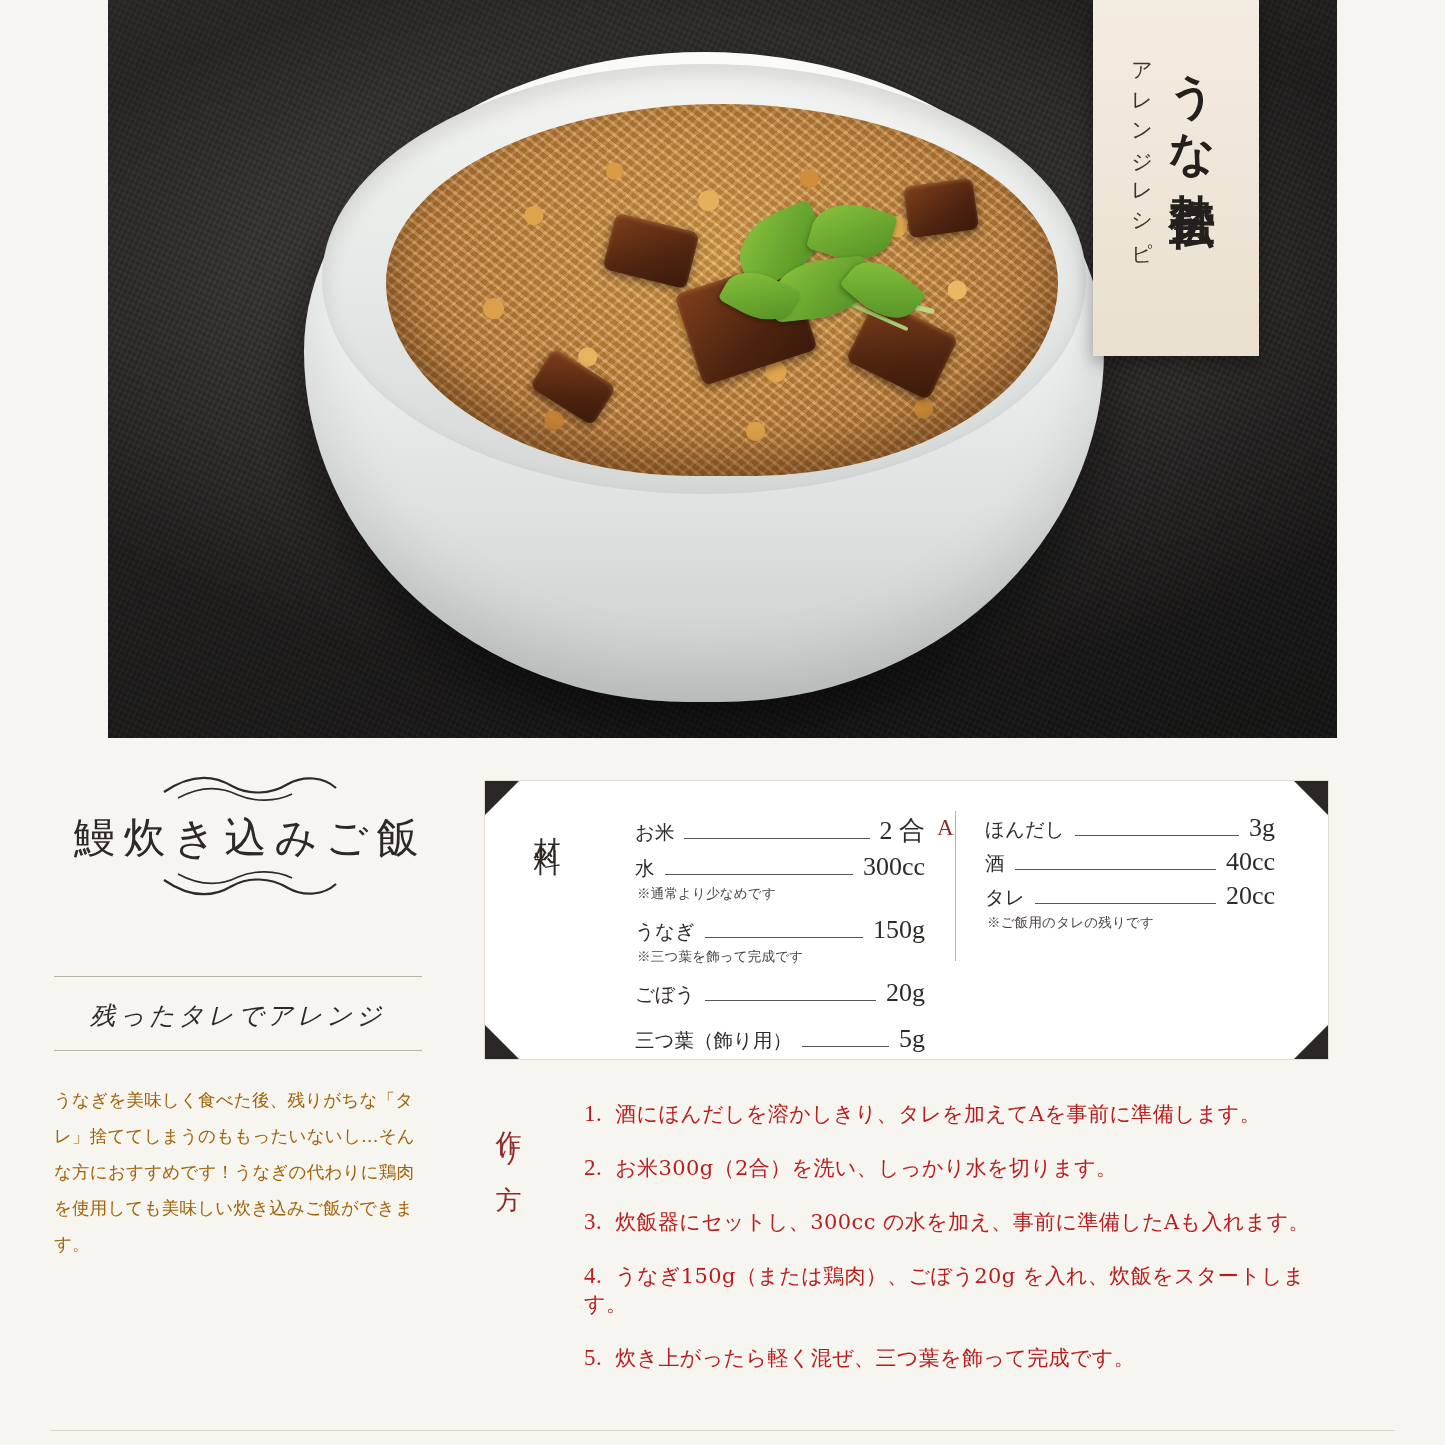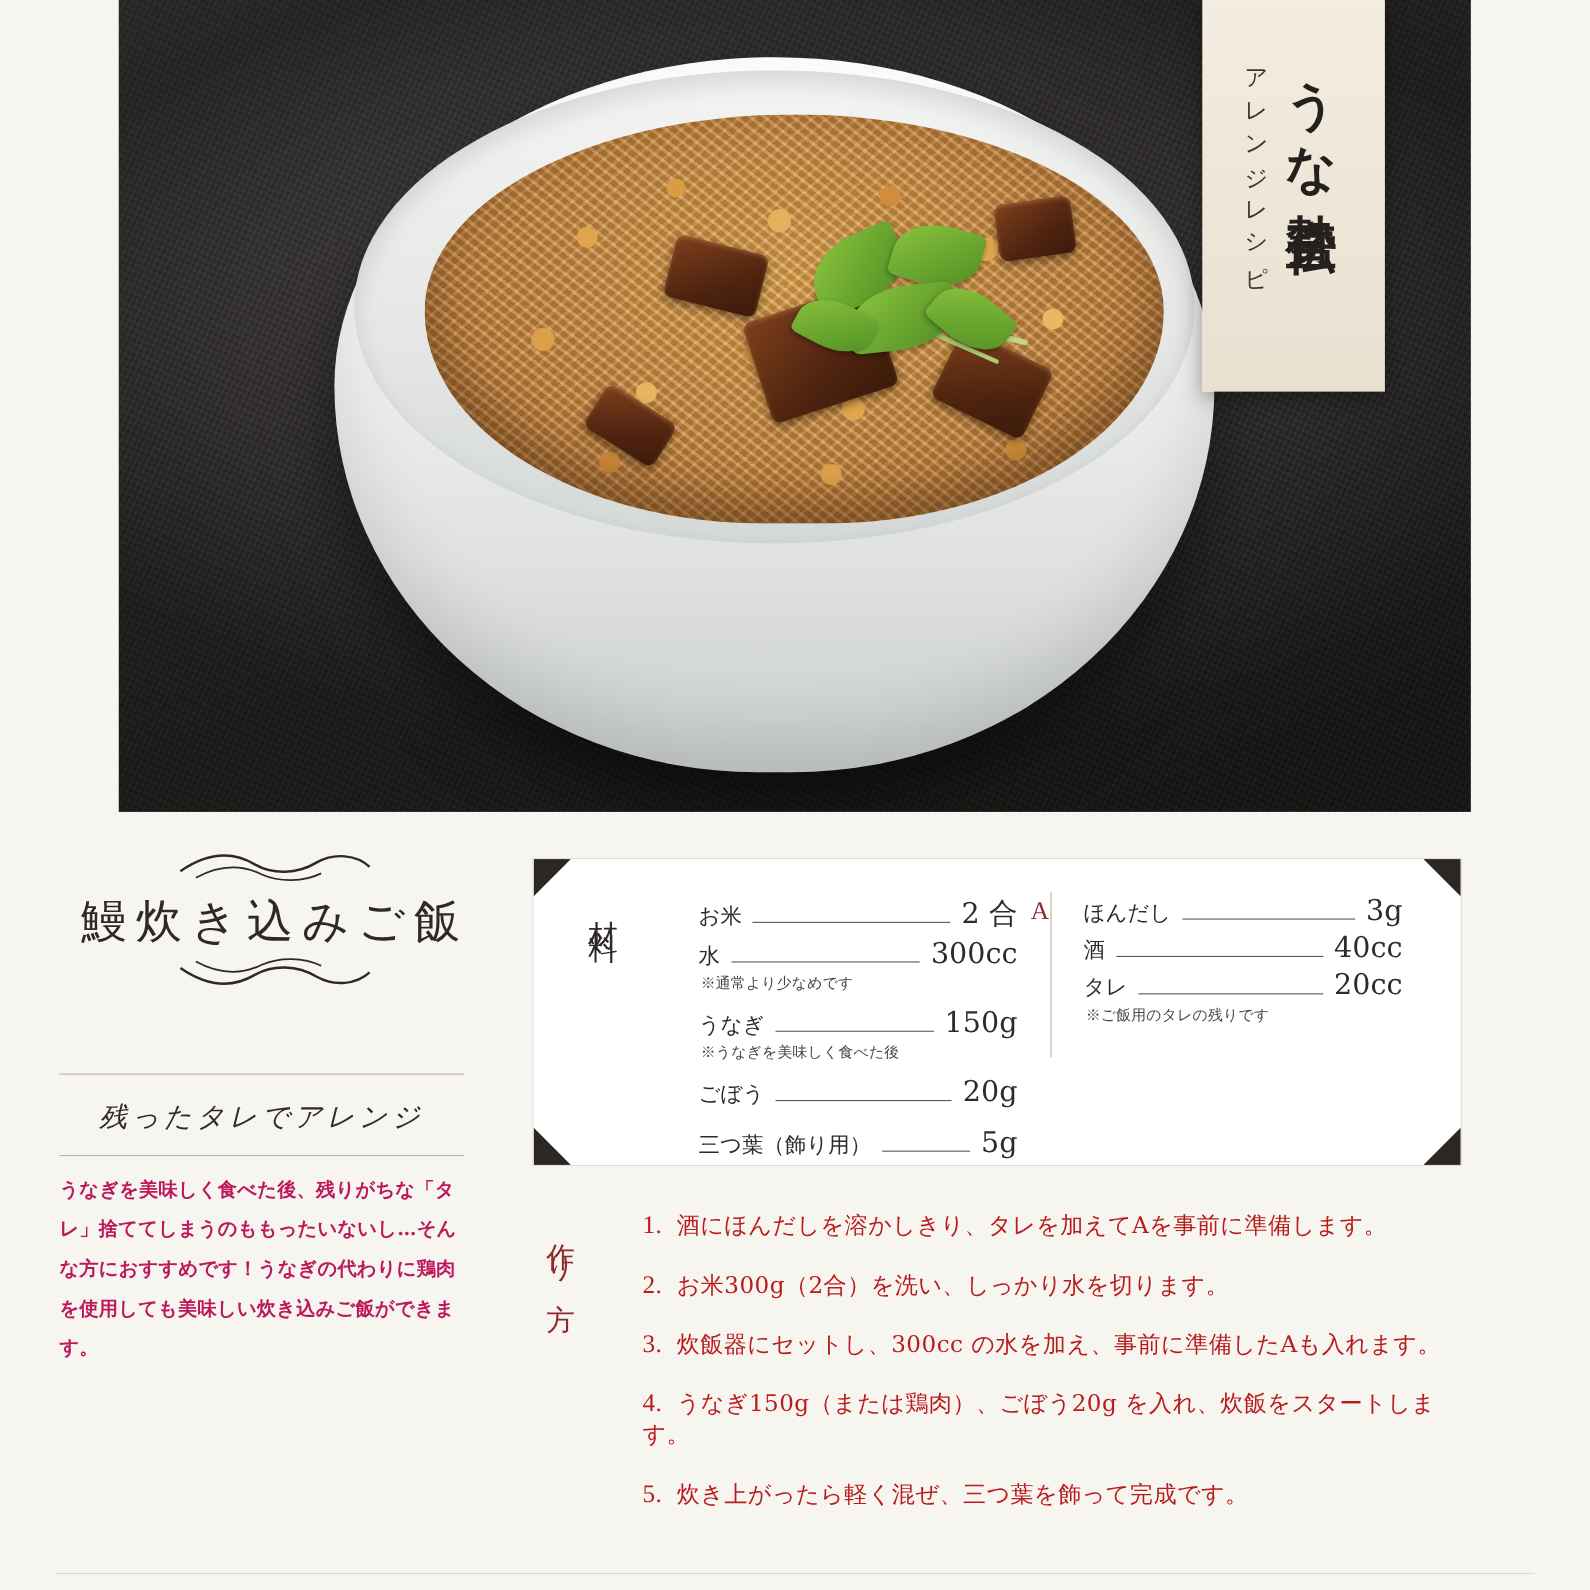--- a/index.html
+++ b/index.html
@@ -107,42 +107,42 @@
     margin:6px 0 2px 0;font-family:"DejaVu Serif",serif;
   }
   .orn2{display:block;margin:2px auto 0 auto;width:180px;height:34px;transform:scaleY(-1);}
   .rule{width:368px;height:1px;background:#b9b2a7;margin:74px 0 0 4px;}
   .sub-head{
     margin:22px 0 6px 4px;font-size:25px;letter-spacing:4px;color:#2f2a27;
     text-align:center;width:368px;font-family:"DejaVu Serif",serif;font-style:italic;
   }
   .rule2{width:368px;height:1px;background:#b9b2a7;margin:18px 0 0 4px;}
   .body-copy{
-    margin:14px 0 0 4px;width:372px;font-size:17.5px;line-height:2.05;color:#be185d;
-    font-family:"DejaVu Serif",serif;letter-spacing:.2px;font-weight:bold;
+    margin:32px 0 0 4px;width:372px;font-size:17.5px;line-height:2.05;color:#a16207;
+    font-family:"DejaVu Serif",serif;letter-spacing:.2px;
   }
 
   
   .card{
     position:absolute;left:484px;top:780px;width:845px;height:280px;
     background:#fff;border:1px solid #e2ddd3;box-sizing:border-box;
   }
   .corner{position:absolute;width:34px;height:34px;background:#2b2724;}
   .c-tl{left:0;top:0;clip-path:polygon(0 0,100% 0,0 100%);}
   .c-bl{left:0;bottom:0;clip-path:polygon(0 0,0 100%,100% 100%);}
   .c-tr{right:0;top:0;clip-path:polygon(100% 0,100% 100%,0 0);}
   .c-br{right:0;bottom:0;clip-path:polygon(100% 0,100% 100%,0 100%);}
   .card-label{
     position:absolute;left:44px;top:34px;writing-mode:vertical-rl;text-orientation:upright;
     font-size:27px;letter-spacing:12px;color:#2e2926;font-family:"DejaVu Serif",serif;
   }
   .ing-col{position:absolute;font-family:"DejaVu Serif",serif;}
   .col-a{left:150px;top:32px;width:290px;}
   .col-b{left:500px;top:32px;width:290px;}
-  .ing-row{display:flex;align-items:baseline;font-size:19.5px;color:#2f2b28;margin-bottom:4px;}
+  .ing-row{display:flex;align-items:baseline;font-size:19.5px;color:#2f2b28;margin-bottom:4px;font-family:Liberation Serif, serif;}
   .ing-name{white-space:nowrap;}
   .dots{flex:1;height:1px;background:#5d5650;margin:0 10px 6px 10px;}
   .ing-val{white-space:nowrap;font-size:26px;}
   .note{font-size:13.5px;color:#4a4441;margin:-1px 0 12px 2px;letter-spacing:.2px;}
   .gap{height:12px;}
   .a-mark{
     position:absolute;left:-48px;top:2px;font-size:23px;color:#8d2b2b;
     font-family:"Liberation Serif",serif;
   }
   .divider-v{position:absolute;left:470px;top:30px;width:1px;height:150px;background:#b8b1a6;}
@@ -229,21 +229,21 @@
       <span class="ing-name">水</span>
       <span class="dots"></span>
       <span class="ing-val">300cc</span>
     </div>
     <div class="note">※通常より少なめです</div>
     <div class="ing-row">
       <span class="ing-name">うなぎ</span>
       <span class="dots"></span>
       <span class="ing-val">150g</span>
     </div>
-    <div class="note">※うなぎを美味しく食べた後</div>
+    <div class="note">※三つ葉を飾って完成です</div>
     <div class="ing-row">
       <span class="ing-name">ごぼう</span>
       <span class="dots"></span>
       <span class="ing-val">20g</span>
     </div>
     <div class="gap"></div>
     <div class="ing-row">
       <span class="ing-name">三つ葉（飾り用）</span>
       <span class="dots"></span>
       <span class="ing-val">5g</span>

